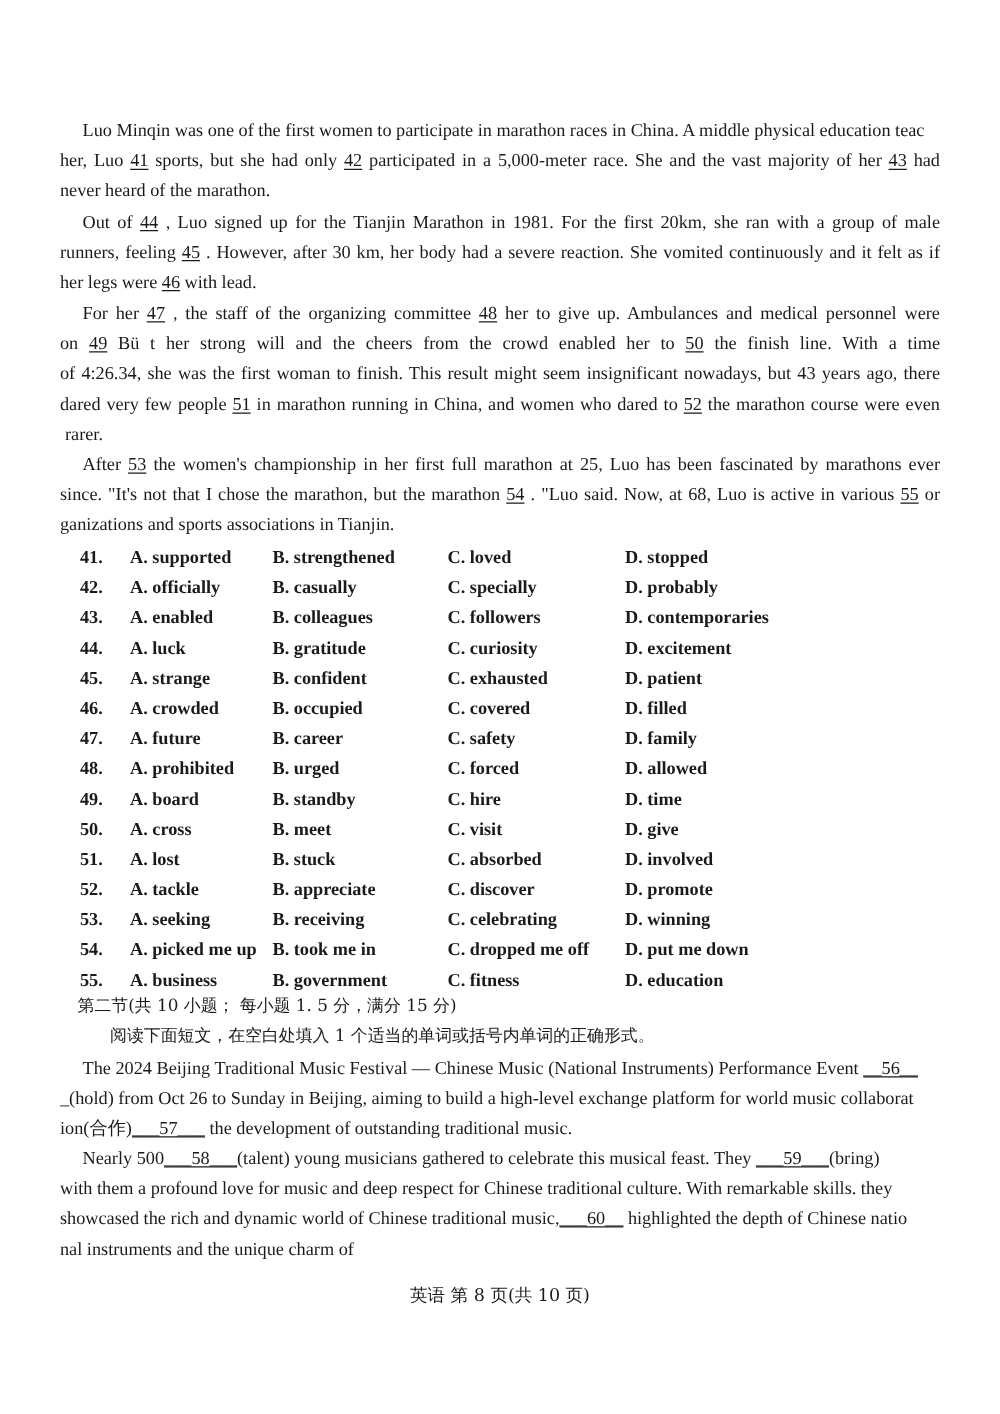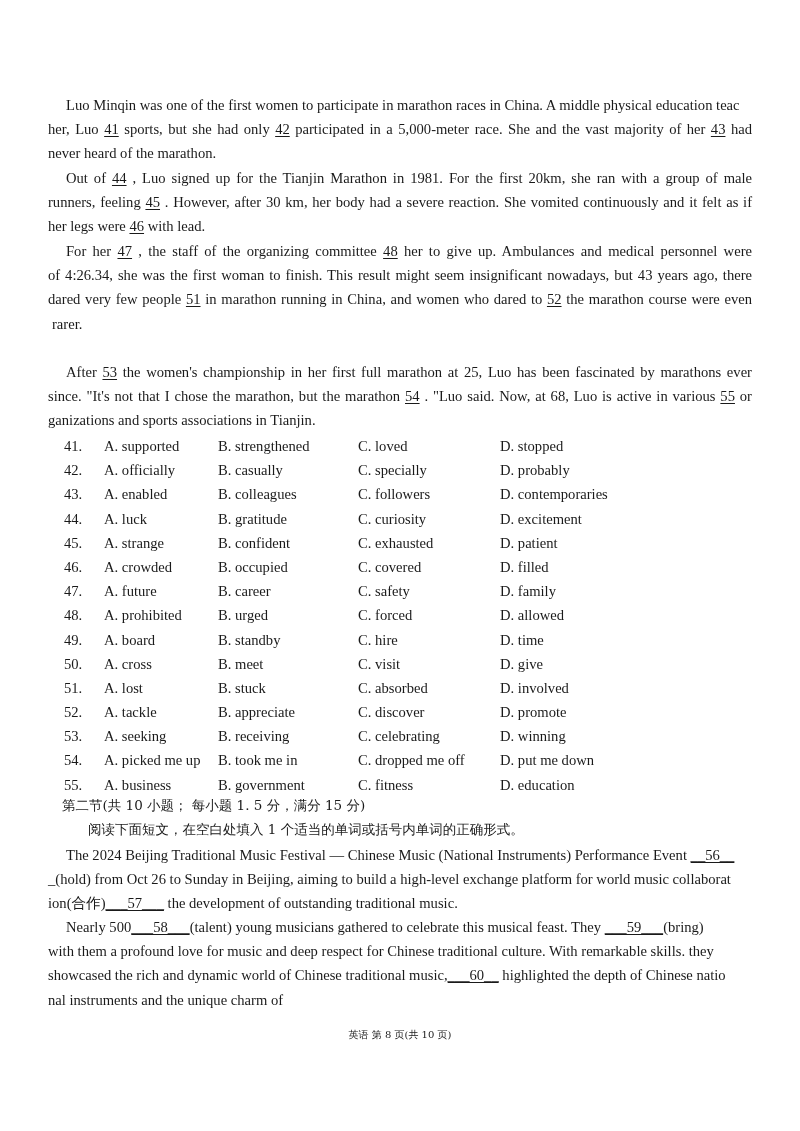--- a/index.html
+++ b/index.html
@@ -4,52 +4,53 @@
   <style>
     html, body { margin: 0; padding: 0; background: #ffffff; }
     body { width: 800px; height: 1131px; position: relative; overflow: hidden;
       font-family: "Liberation Serif", "DejaVu Serif", serif; color: #1a1a1a; font-size: 14.6px; }
     .page { position: absolute; left: 0; top: 0; width: 800px; height: 1131px; margin-top: 40px; }
     .para { position: absolute; left: 48px; width: 704px; line-height: 24.2px; text-align: justify; }
     .para .line { display: block; white-space: nowrap; height: 24.2px; }
     .para .line.justify { text-align: justify; text-align-last: justify; white-space: normal; }
     .indent { padding-left: 18px; }
     .blank { text-decoration: underline; text-underline-offset: 2px; }
-    .opts { position: absolute; left: 64px; top: 394px; }
+    .opts { position: absolute; left: 64px; top: 394px; font-weight: bold; }
     .opt-row { position: relative; height: 24.2px; line-height: 24.2px; width: 700px; white-space: nowrap; }
     .opt-row span { position: absolute; top: 0; }
     .c-num { left: 0; }
     .c-a { left: 40px; }
     .c-b { left: 154px; }
     .c-c { left: 294px; }
     .c-d { left: 436px; }
     .cn { font-family: "DejaVu Serif", serif; font-size: 13.5px; }
     .section-head { position: absolute; left: 62px; top: 754px; line-height: 22px; white-space: nowrap; }
     .instruction { position: absolute; left: 88px; top: 778px; line-height: 22px; white-space: nowrap; }
-    .footer { position: absolute; left: 0; width: 800px; top: 988px; text-align: center; font-size: 10px; }
+    .footer { position: absolute; left: 0; width: 800px; top: 988px; text-align: center; font-size: 14px; }
   </style>
 </head>
 <body>
 
 <div class="page">
 
   <div class="para" style="top:53px;">
     <span class="line indent">Luo Minqin was one of the first women to participate in marathon races in China. A middle physical education teac</span>
     <span class="line justify"><span>her, Luo </span> <span class="blank">41</span> <span> sports, but she had only </span> <span class="blank">42</span> <span> participated in a 5,000-meter race. She and the vast majority of her </span> <span class="blank">43</span> <span> had</span></span>
     <span class="line">never heard of the marathon.</span>
   </div>
 
   <div class="para" style="top:126px;">
     <span class="line indent justify"><span>Out of </span> <span class="blank">44</span> <span> , Luo signed up for the Tianjin Marathon in 1981. For the first 20km, she ran with a group of male</span></span>
     <span class="line justify"><span>runners, feeling </span> <span class="blank">45</span> <span> . However, after 30 km, her body had a severe reaction. She vomited continuously and it felt as if</span></span>
     <span class="line"><span>her legs were </span><span class="blank">46</span><span> with lead.</span></span>
   </div>
 
   <div class="para" style="top:199px;">
     <span class="line indent justify"><span>For her </span> <span class="blank">47</span> <span>, the staff of the organizing committee </span> <span class="blank">48</span> <span> her to give up. Ambulances and medical  personnel  were</span></span>
+    <span class="line justify"><span>on  </span> <span class="blank">49</span> <span>  Bü t her strong will and the cheers from the crowd enabled her to </span> <span class="blank">50</span> <span> the finish line. With a time</span></span>
     <span class="line justify">of 4:26.34, she was the first woman to finish. This result might seem insignificant nowadays, but 43 years ago, there</span>
     <span class="line justify"><span>dared very few people </span> <span class="blank">51</span> <span> in marathon running in China, and women who dared to </span> <span class="blank">52</span> <span> the marathon course were even</span></span>
     <span class="line" style="padding-left:4px;">rarer.</span>
   </div>
 
   <div class="para" style="top:320px;">
     <span class="line indent justify"><span>After </span> <span class="blank">53</span> <span> the women's championship in her first full marathon at 25, Luo has been fascinated by marathons ever</span></span>
     <span class="line justify"><span>since. "It's not that I chose the marathon, but the marathon </span> <span class="blank">54</span> <span> . "Luo said. Now, at 68, Luo is active in various </span> <span class="blank">55</span> <span> or</span></span>
     <span class="line">ganizations and sports associations in Tianjin.</span>
   </div>

